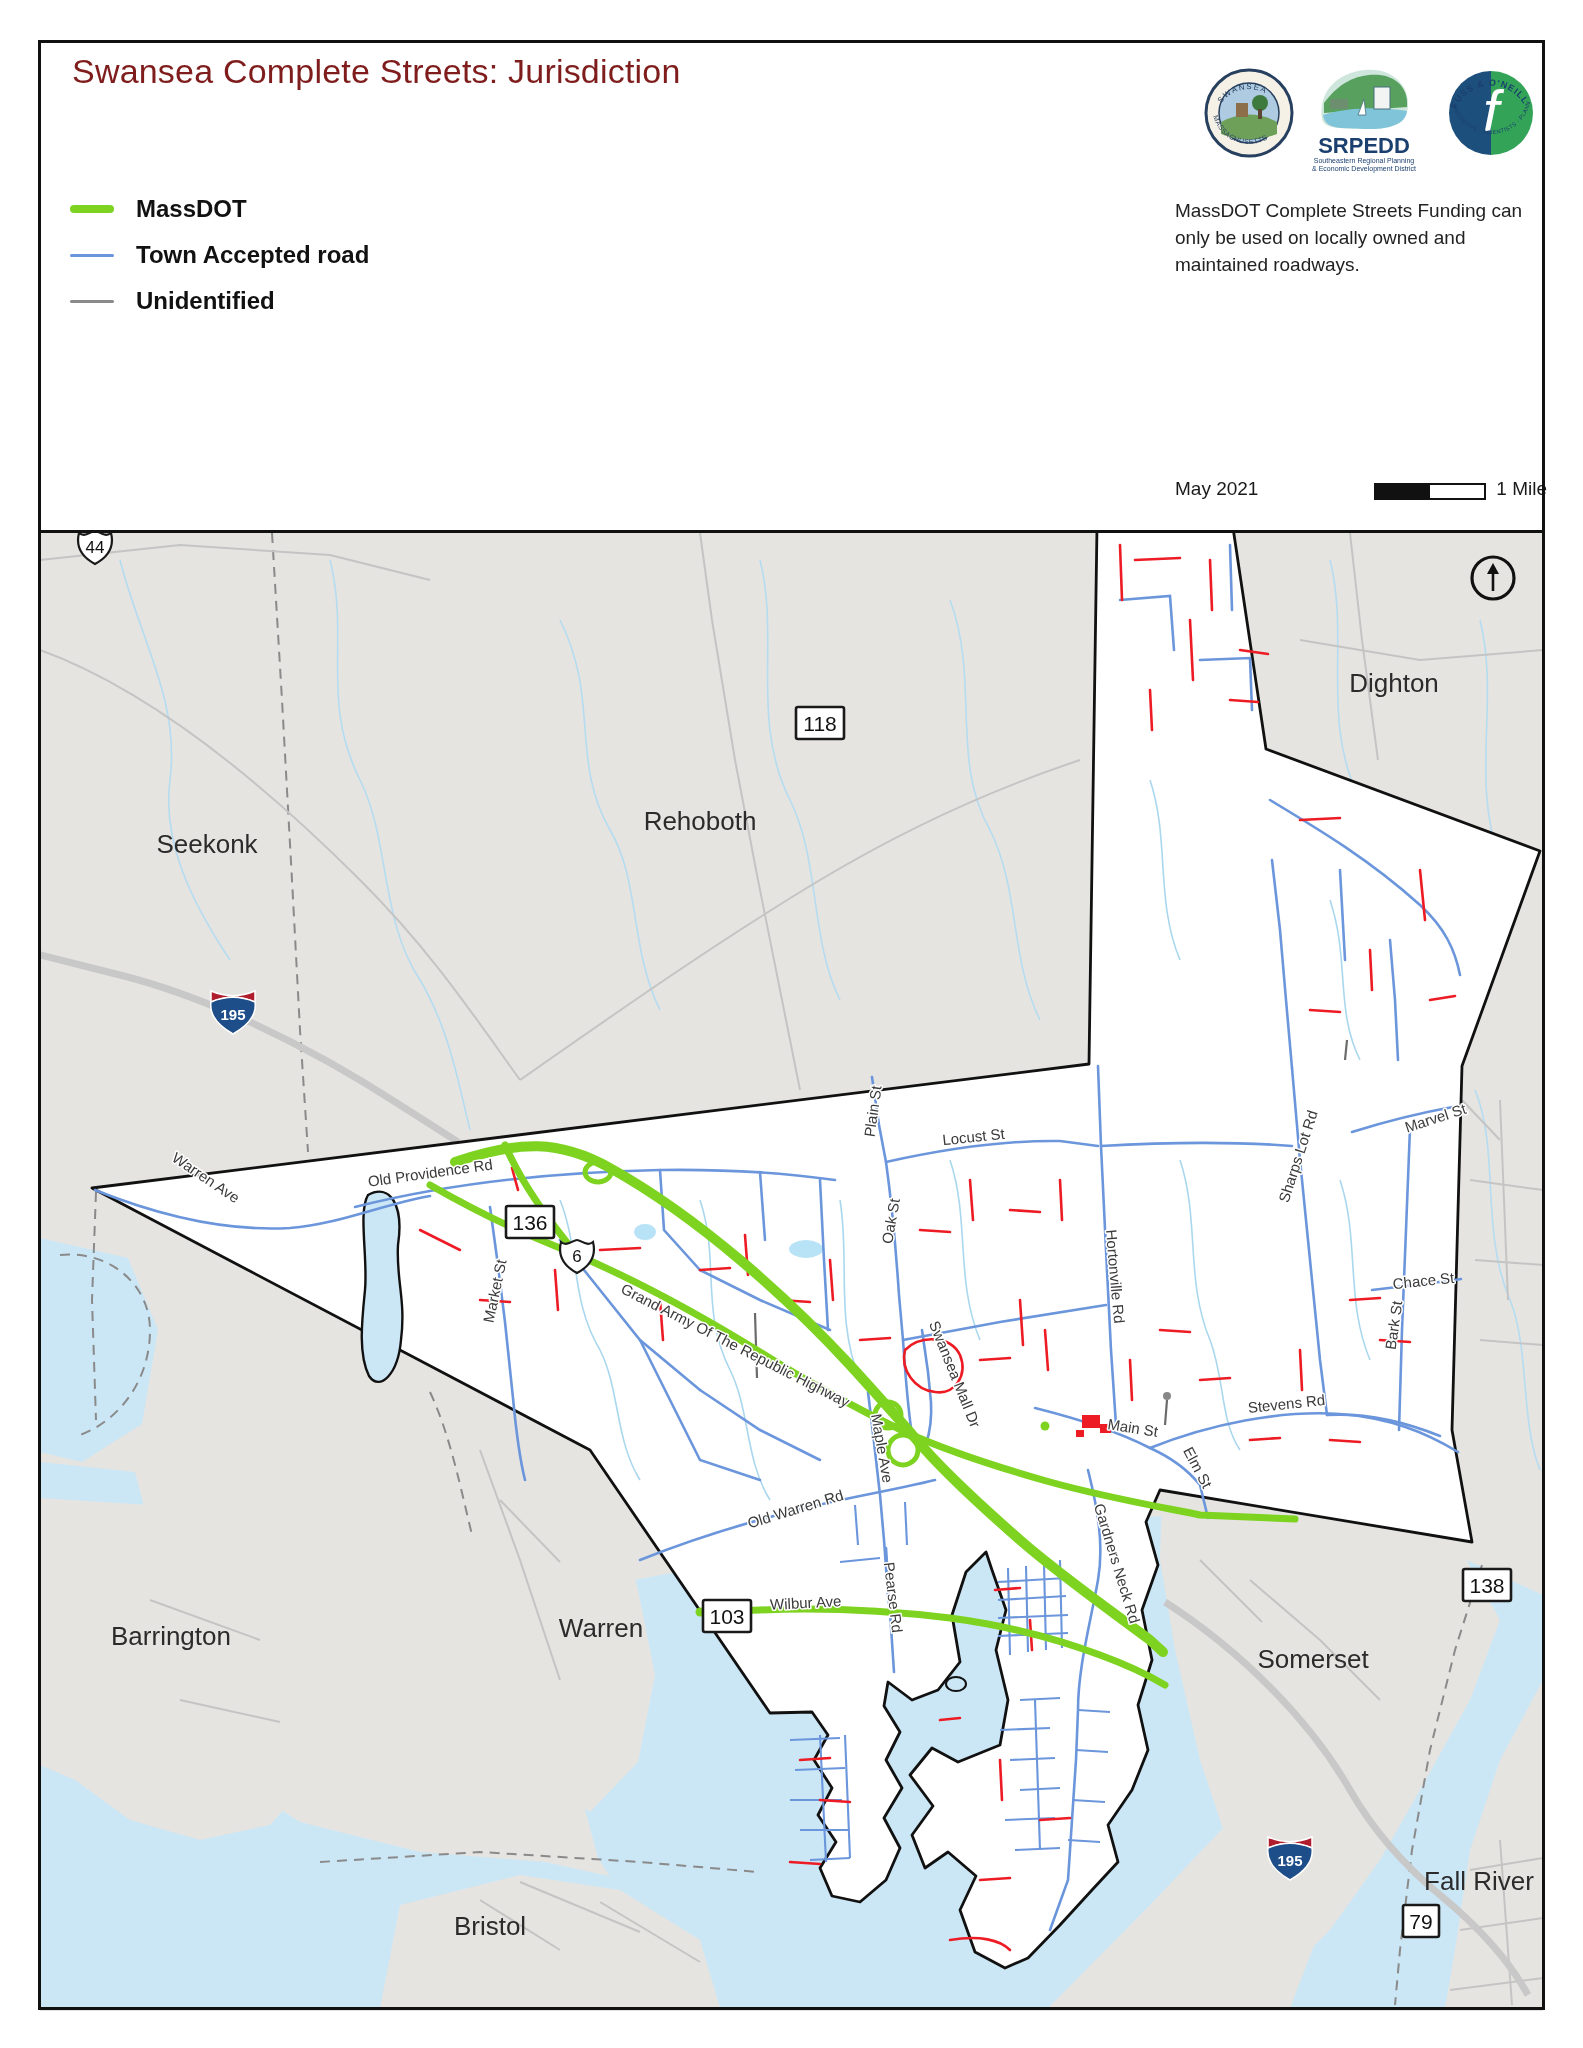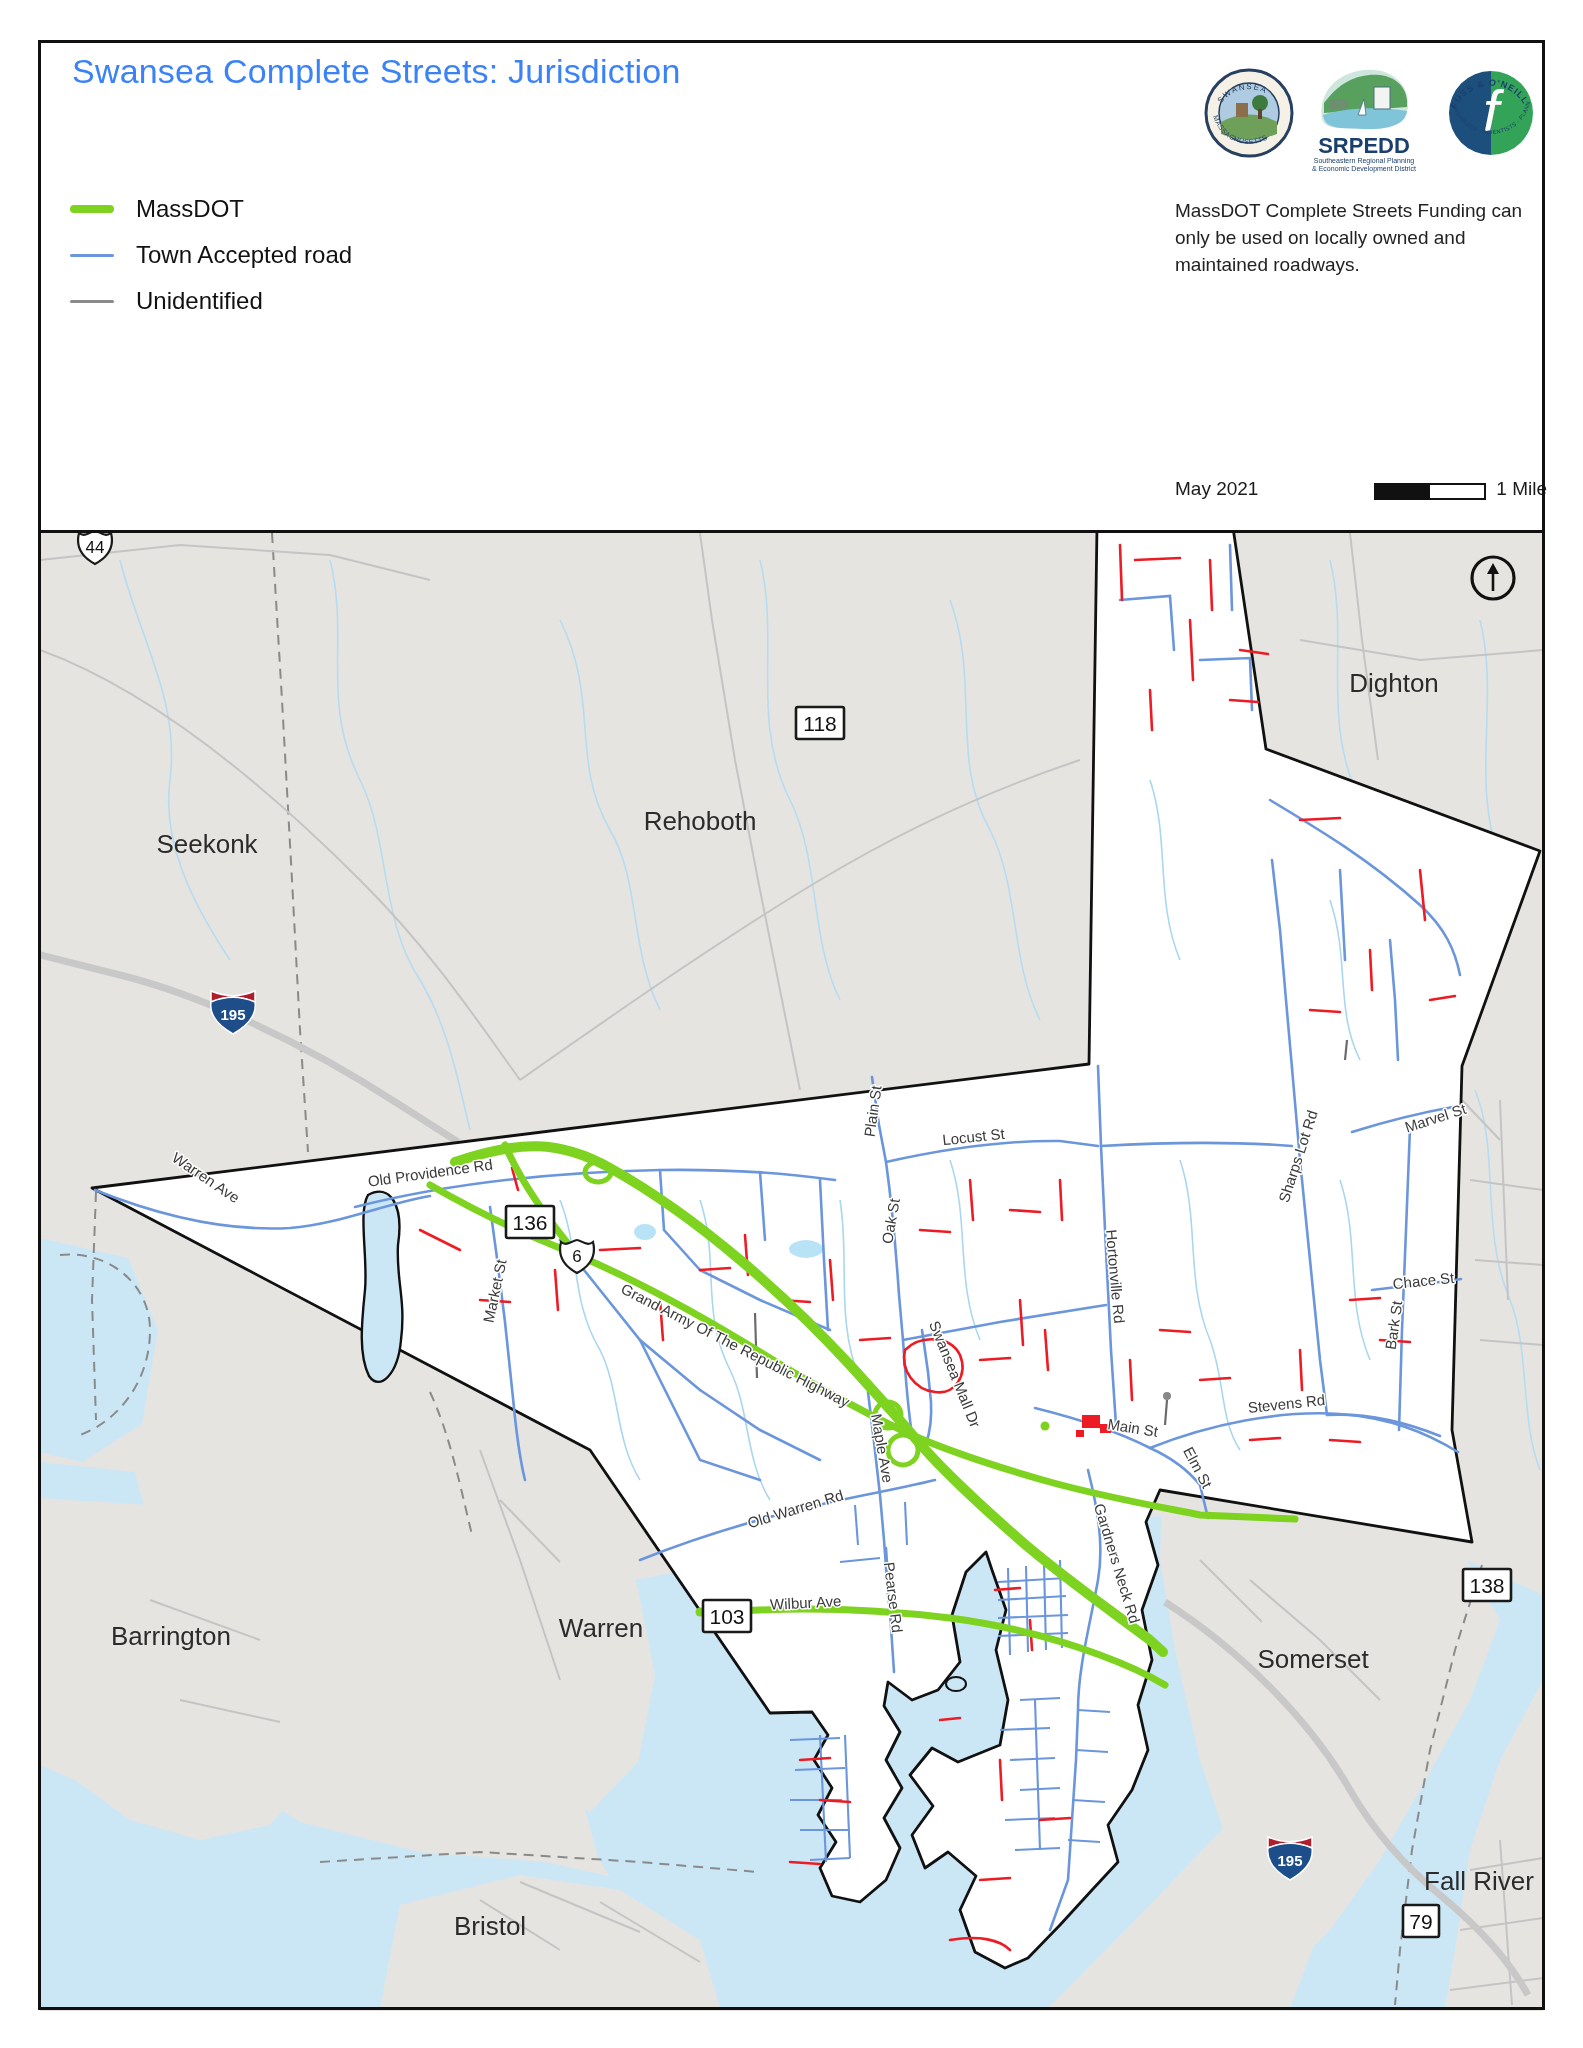--- a/index.html
+++ b/index.html
@@ -1,20 +1,20 @@
 <!DOCTYPE html>
 <html><head>
 <meta charset="utf-8">
 <style>
   html,body{margin:0;padding:0;background:#fff;}
   body{width:1583px;height:2048px;position:relative;font-family:"Liberation Sans",sans-serif;color:#1a1a1a;}
   .frame{position:absolute;left:38px;top:40px;width:1507px;height:1970px;border:3px solid #111;box-sizing:border-box;pointer-events:none;z-index:40;}
-  .page-title{position:absolute;left:72px;top:52px;font-size:34px;color:#3b82f6;letter-spacing:.2px;}
+  .page-title{position:absolute;left:72px;top:52px;font-size:34px;color:#7f1d1d;letter-spacing:.2px;}
   .legend{position:absolute;left:70px;top:186px;list-style:none;margin:0;padding:0;}
-  .legend li{display:flex;align-items:center;height:46px;}
+  .legend li{display:flex;align-items:center;height:46px;font-weight:bold;}
   .legend .swatch{width:44px;border-radius:4px;margin-right:22px;flex:0 0 44px;}
   .legend .lab{font-size:24px;color:#111;}
   .notes{position:absolute;left:1175px;top:180px;width:372px;font-size:19px;line-height:1.42;color:#222;}
   .notes p{margin:18px 0 24px 0;}
   .maprow{position:absolute;left:1175px;top:478px;width:372px;display:flex;align-items:flex-end;font-size:19px;}
   .maprow .date{flex:1;}
   .scalebar{display:flex;border:2px solid #111;height:13px;width:108px;margin-right:10px;box-sizing:content-box;}
   .scalebar .b{background:#111;width:54px;}
   .scalebar .w{background:#fff;width:54px;}
   .logos{position:absolute;left:1198px;top:58px;width:350px;height:110px;}

